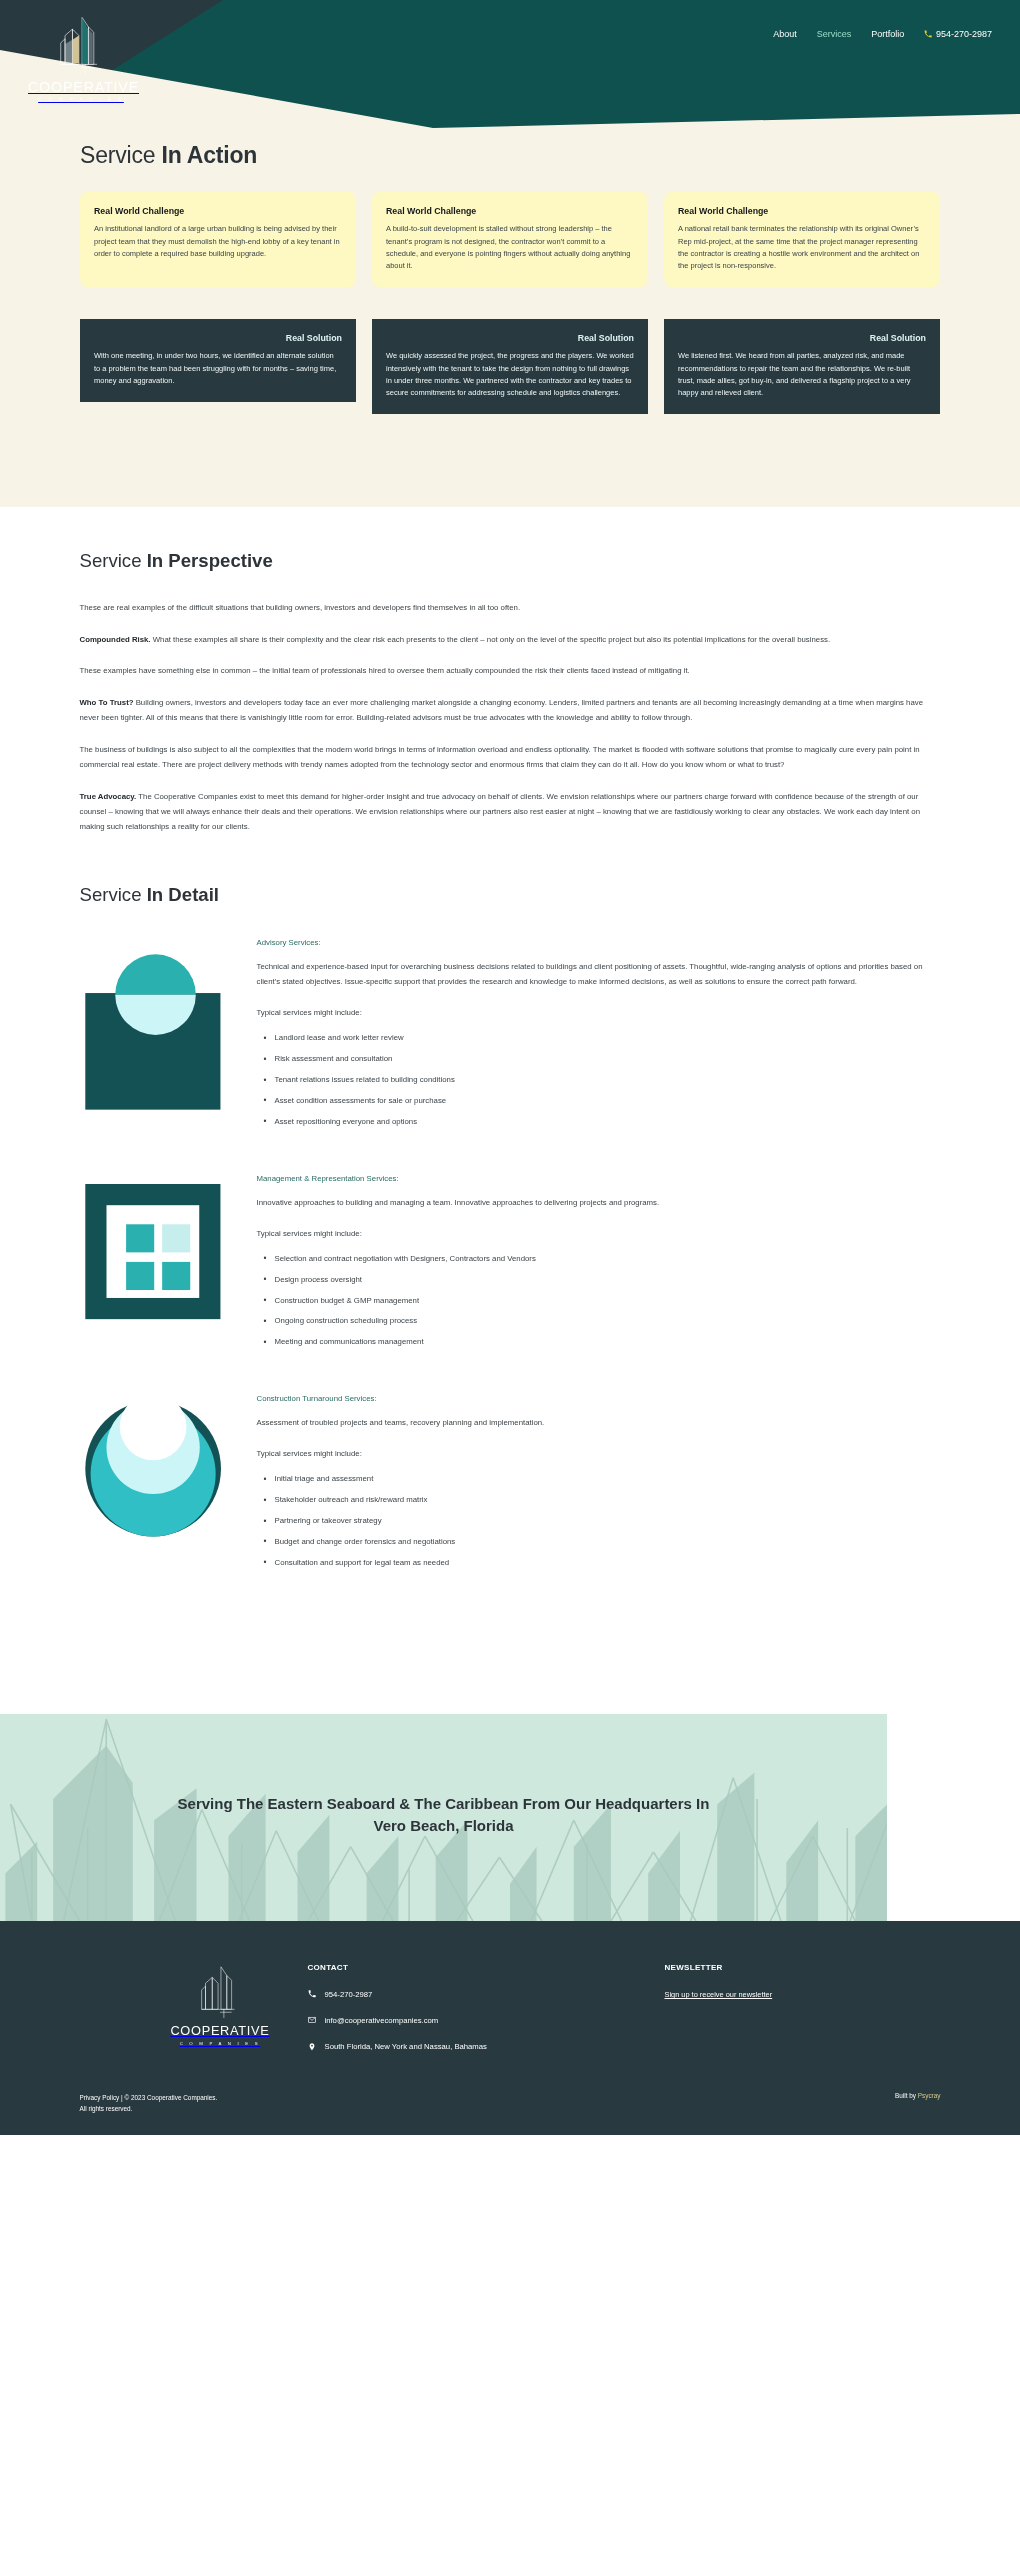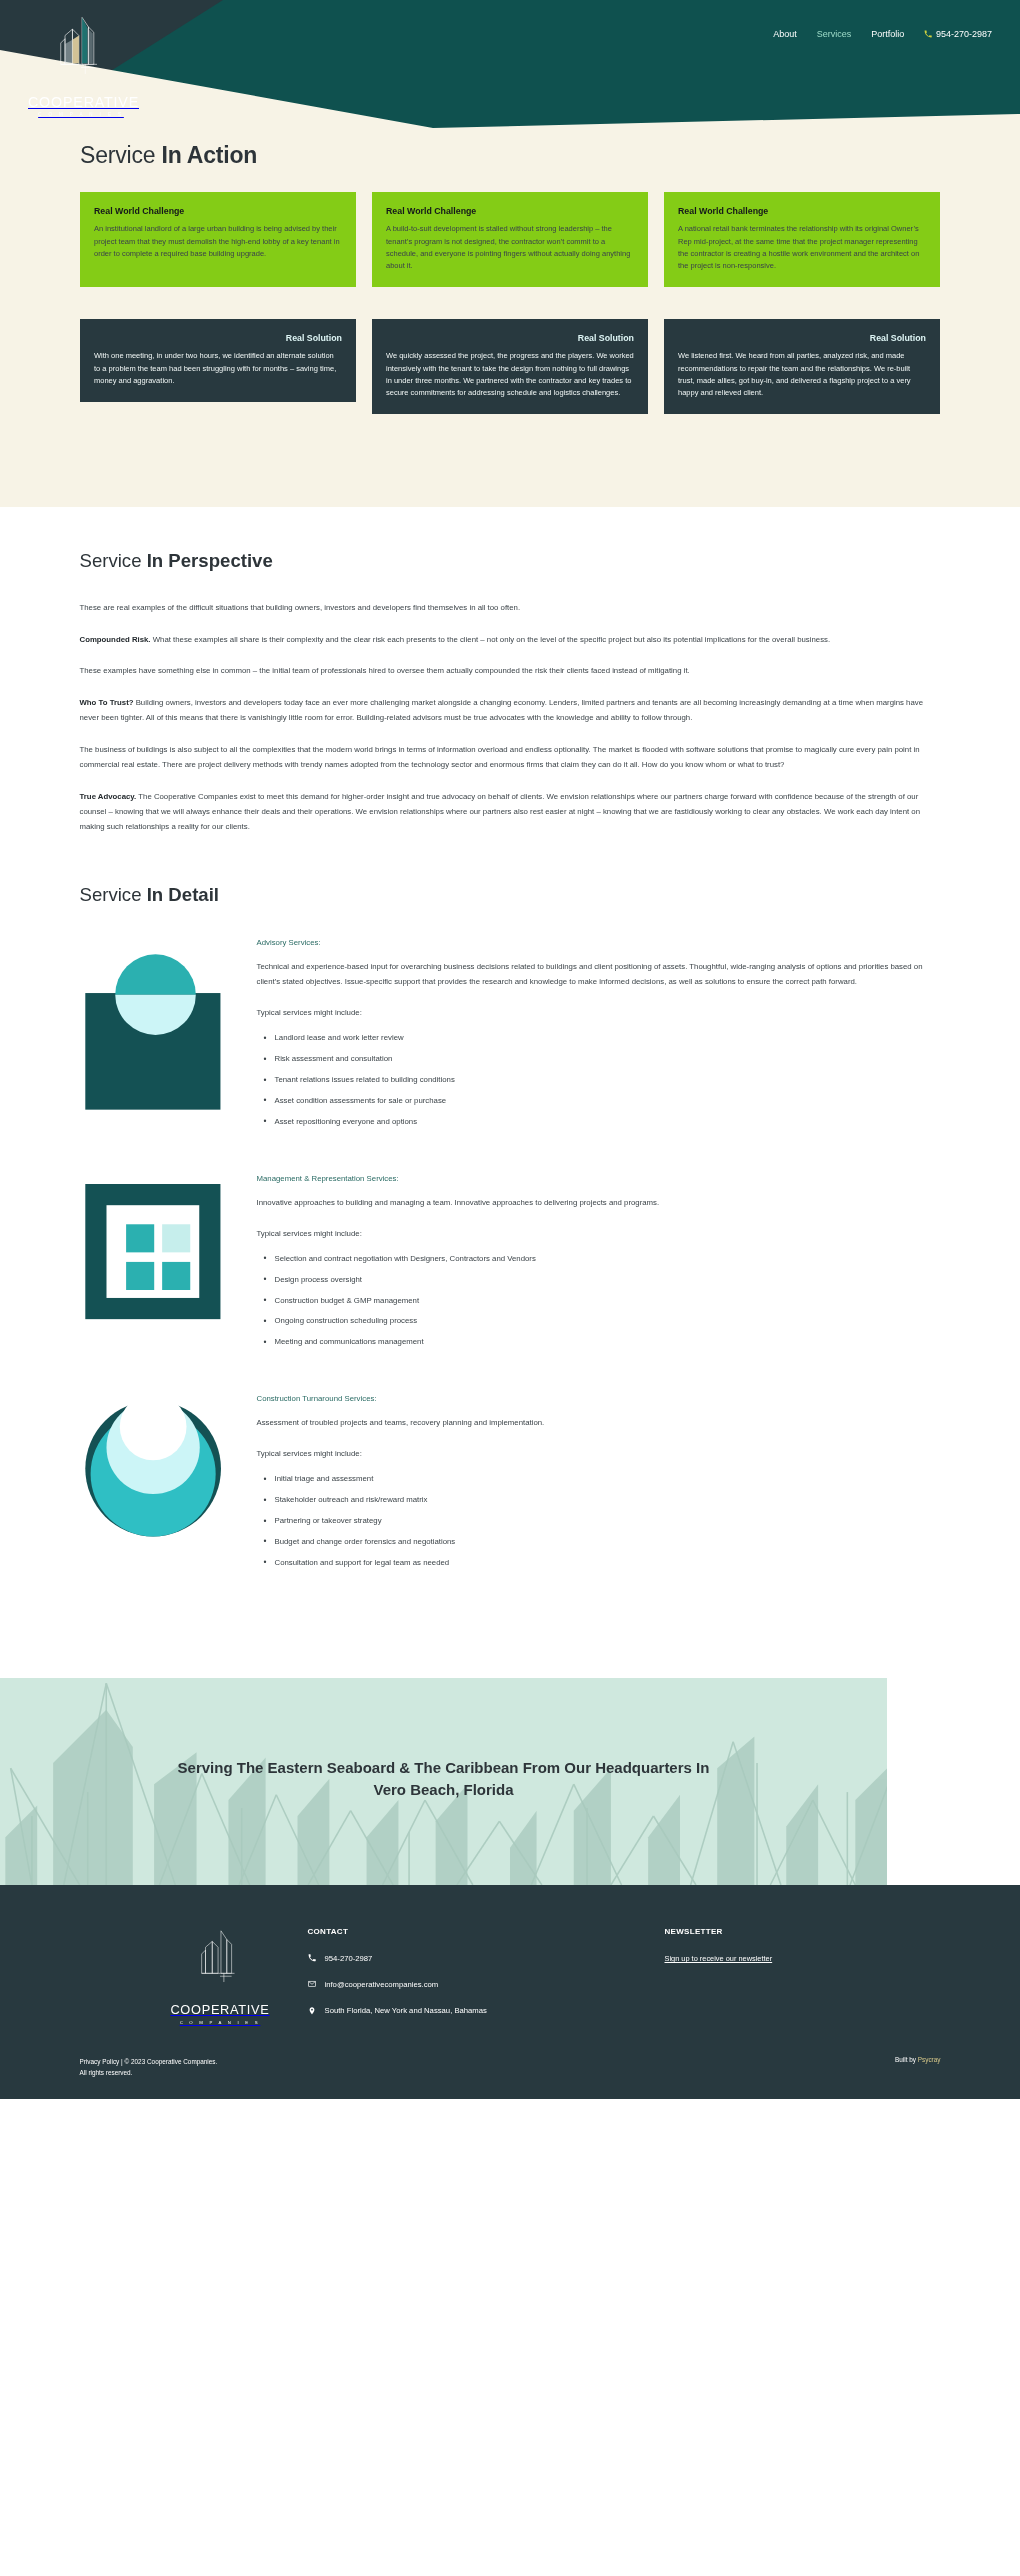--- a/index.html
+++ b/index.html
@@ -51,21 +51,21 @@
     position: absolute; left: 28px; top: 10.6px;
     width: 106px; z-index: 8;
     text-align: center;
   }
   .logo-mark { width: 64px; height: 64px; margin: 0 auto; display:block; }
   .logo-word {
     color: #ffffff;
     font-size: 14.3px;
     letter-spacing: 0.8px;
     font-weight: 300;
-    margin-top: 19px;
+    margin-top: 4px;
     font-family: "Liberation Sans", sans-serif;
   }
   .logo-sub {
     color: #ffffff;
     font-size: 4.5px;
     letter-spacing: 2.9px;
     margin-top: 2.7px;
     font-weight: 300;
   }
 
@@ -100,21 +100,21 @@
     position: absolute; left: 80px; top: 192px;
     width: 861px;
     display: grid;
     grid-template-columns: repeat(3, 276px);
     gap: 16px;
     z-index: 6;
   }
   .card {
     padding: 14px 14px 15px 14px;
   }
-  .card.challenge { background: #84cc16; }
+  .card.challenge { background: #fef9c3; border-radius: 8px; }
   .card.solution  { background: #28393f; }
   .card-title {
     font-size: 8.8px; font-weight: 700; margin-bottom: 7.4px;
   }
   .card.challenge .card-title { color: #14181b; }
   .card.solution  .card-title { color: #ddf4f4; text-align: right; }
   .card-body { font-size: 7.5px; line-height: 1.62; }
   .card.challenge .card-body { color: #3b4449; }
   .card.solution  .card-body { color: #f0f6f5; }
   .cards-row2 {
@@ -138,21 +138,21 @@
     margin-bottom: 28px;
   }
   .sec-h2 b { font-weight: 700; }
   .para {
     font-size: 7.8px; line-height: 1.95; color: #3c4449;
     margin-bottom: 16.5px; max-width: 861px;
   }
   .para b { font-weight: 700; color: #23292d; }
 
   
-  .detail { width: 1020px; background: #ffffff; padding: 33px 0 64px 0; }
+  .detail { width: 1020px; background: #ffffff; padding: 33px 0 100px 0; }
   .detail .sec-h2 { margin-bottom: 31px; }
 
   .svc {
     display: flex; gap: 18px; align-items: flex-start;
     margin-bottom: 35px; padding-left: 0;
   }
   .svc-icon {
     width: 159px; min-width: 159px; height: 181px;
     position: relative;
     margin-left: 0;

